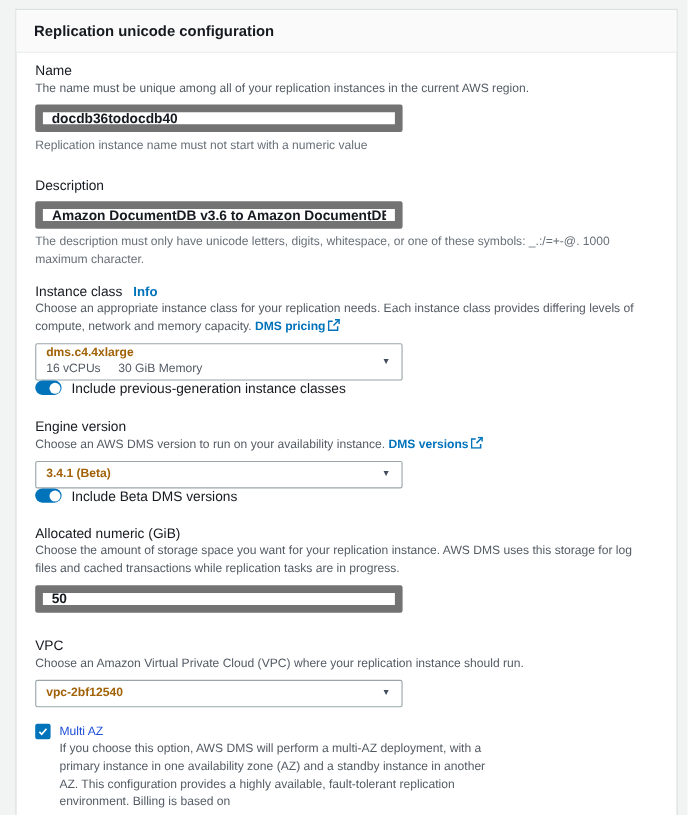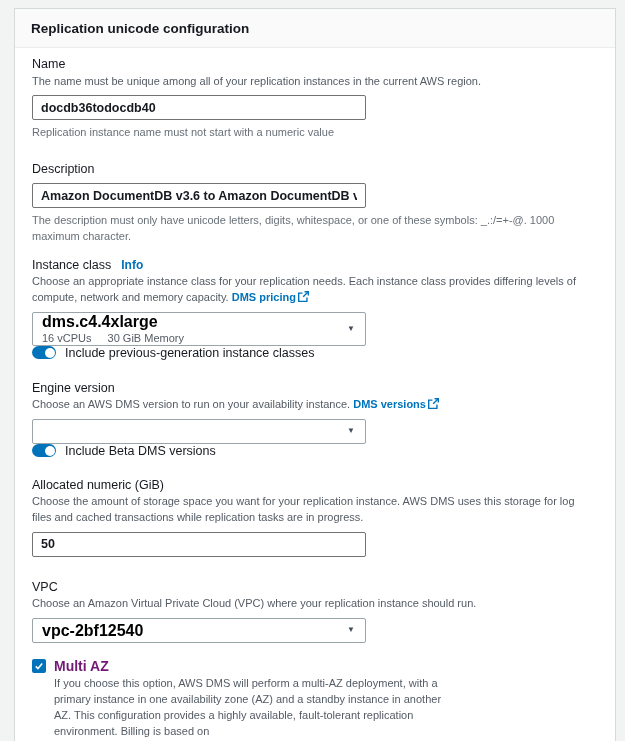--- a/index.html
+++ b/index.html
@@ -26,40 +26,40 @@
   .card-body { padding:9px 17px 16px; }
 
   .field-label { font-size:12.5px; color:#16191f; line-height:1.25; }
   .label-row { display:flex; align-items:baseline; gap:10px; }
   .help { font-size:11px; color:#545b64; line-height:1.42; margin-top:1px; max-width:545px; }
   .constraint { font-size:11px; color:#687078; line-height:1.42; margin-top:5px; max-width:550px; }
 
   .text-input {
     display:block; margin-top:6px;
     width:334px; height:25px;
-    border:1px solid #737373; border-radius:2px;
+    border:7px solid #737373; border-radius:2px;
     padding:0 8px;
     font-family:"Liberation Sans", sans-serif;
     font-size:12.5px; font-weight:bold; color:#16191f;
     background:#fff; outline:none;
     white-space:nowrap; overflow:hidden;
   }
 
   .select {
     margin-top:6px;
     width:334px; height:25px;
     border:1px solid #99a5a8; border-radius:2px;
     background:#fff;
     position:relative;
     display:flex; flex-direction:column; justify-content:center;
     padding:0 28px 0 9px;
     cursor:pointer;
   }
   .select.tall { height:34px; }
-  .select-value { font-size:16px; font-weight:bold; color:#000000; line-height:1.2; }
+  .select-value { font-size:11px; font-weight:bold; color:#a16207; line-height:1.2; }
   .select-sub { font-size:11px; color:#545b64; display:flex; gap:16px; line-height:1.25; margin-top:1px; }
   .select-arrow {
     position:absolute; right:10px; top:50%;
     transform:translateY(-50%);
     font-size:8px; color:#414d5c; line-height:1;
   }
 
   .toggle-row { display:flex; align-items:center; gap:9px; margin-top:0;text-align:right; }
   .toggle {
     width:24px; height:13px; border-radius:7px;
@@ -71,21 +71,21 @@
   }
   .toggle-label { font-size:12.5px; color:#16191f; }
 
   .check-row { display:flex; align-items:center; gap:8px; }
   .checkbox {
     width:14px; height:14px; border-radius:2px;
     background:#0073bb; flex:none;
     display:flex; align-items:center; justify-content:center;
     cursor:pointer;
   }
-  .check-label { font-size:14px; font-weight:bold; color:#701a75; }
+  .check-label { font-size:11px; font-weight:normal; color:#1d4ed8; }
   .check-desc {
     font-size:11px; color:#545b64; line-height:1.45;
     margin:2px 0 0 22px; max-width:402px;
   }
 
   a.link { color:#0073bb; text-decoration:none; cursor:pointer; }
   a.link.strong { font-weight:bold; }
   .ext-icon { vertical-align:-1px; margin-left:2px; }
 
   .sec-name { margin-bottom:21px; }
@@ -148,20 +148,21 @@
 
     <div class="sec-engine">
       <div class="field-label">Engine version</div>
       <div class="help"><span>Choose an AWS DMS version to run on your availability instance. </span><a class="link strong"><span>DMS versions</span><svg class="ext-icon" width="11" height="11" viewBox="0 0 16 16" fill="none" stroke="#0073bb" stroke-width="2">
               <path d="M9.5 1H15v5.5"></path>
               <path d="M15 1L7.5 8.5"></path>
               <path d="M13 9.5V15H1V3h5.5"></path>
             </svg></a>
       </div>
       <div class="select">
+        <div class="select-value">3.4.1 (Beta)</div>
         <span class="select-arrow">▼</span>
       </div>
       <div class="toggle-row">
         <span class="toggle">
             <span class="knob"></span>
           </span>
         <span class="toggle-label">Include Beta DMS versions</span>
       </div>
     </div>
 

